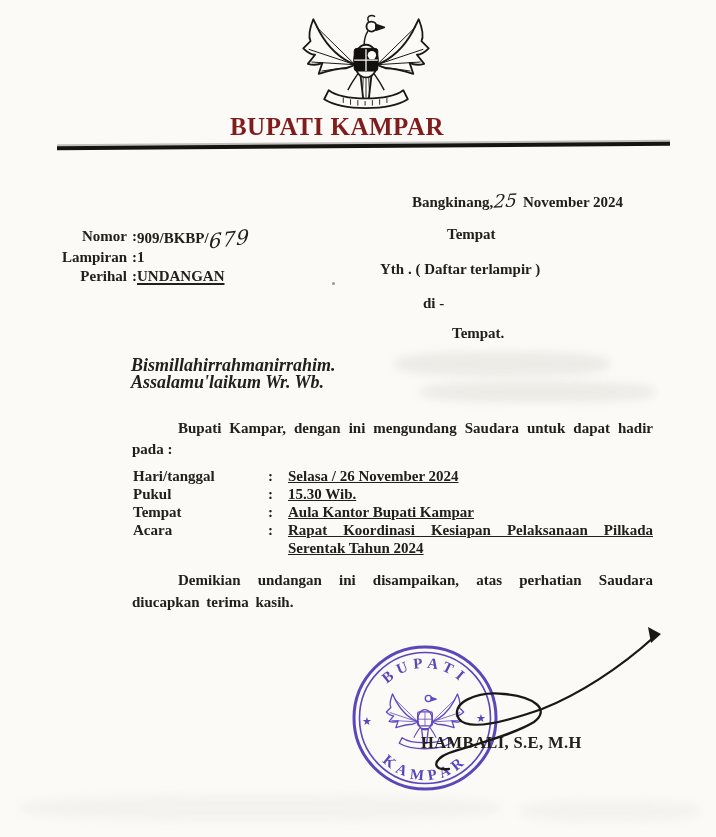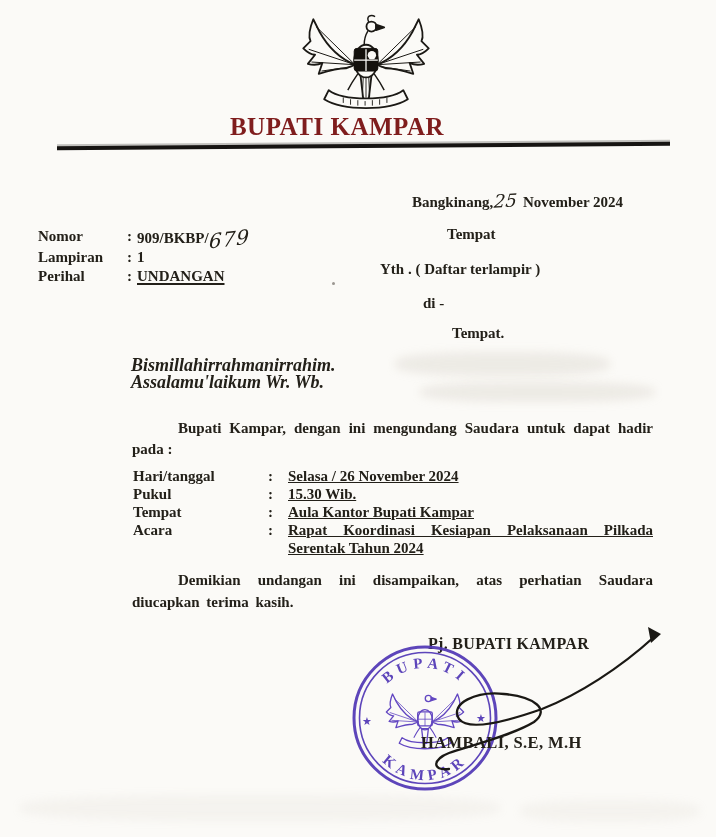--- a/index.html
+++ b/index.html
@@ -19,21 +19,21 @@
   .rule{
     background:#161412;height:4px;transform:rotate(-.4deg);
     box-shadow:0 -2px 0 rgba(20,18,16,.25);
   }
   .hand{
     font-family:"DejaVu Serif",serif;font-style:italic;font-weight:400;
     display:inline-block;
   }
   .hand-day{font-size:18px;transform:rotate(-3deg) skewX(-8deg);margin:0 2px 0 1px;}
   .hand-num{font-size:20px;transform:rotate(-7deg) skewX(-10deg);position:relative;top:3px;letter-spacing:1px;}
-  .meta-row{display:flex;}
+  .meta-row{display:flex;text-align:right;}
   .meta-label{width:89px;}
   .meta-sep{width:10px;}
   .underline{text-decoration:underline;text-decoration-thickness:1.5px;text-underline-offset:2px;}
   .ital{font-style:italic;font-size:18px;line-height:17px;}
   .justify-force{text-align:justify;text-align-last:justify;}
   .para{text-align:justify;}
   .det-row{display:flex;line-height:18px;}
   .det-label{width:135px;flex:none;}
   .det-sep{width:20px;flex:none;}
   .det-value{width:365px;flex:none;text-align:justify;text-decoration:underline;}
@@ -147,21 +147,20 @@
     </div>
     <div class="det-row">
       <span class="det-label">Acara</span>
       <span class="det-sep">:</span>
       <span class="det-value">Rapat Koordinasi Kesiapan Pelaksanaan Pilkada Serentak Tahun 2024</span>
     </div>
   </div>
 
   <div class="abs txt para" style="left:132px;top:569px;width:521px;line-height:22px;text-indent:46px;word-spacing:3px;">Demikian undangan ini disampaikan, atas perhatian Saudara diucapkan terima kasih.</div>
 
-  <div class="abs txt" style="left:428px;top:634px;font-size:16px;letter-spacing:.3px;z-index:1;">Pj. BUPATI KAMPAR</div>
 
   <div class="abs" style="left:345px;top:638px;width:160px;height:160px;z-index:2;opacity:.92;">
     <svg viewBox="0 0 160 160" width="160" height="160">
       <g stroke="#5036b5" fill="none">
         <circle cx="80" cy="80" r="71" stroke-width="3"></circle>
         <circle cx="80" cy="80" r="65.5" stroke-width="1.6"></circle>
       </g>
       <defs>
         <path id="arcTop" d="M 28 82 A 52 52 0 1 1 132 82"></path>
         <path id="arcBot" d="M 22 84 A 58 58 0 0 0 138 84"></path>

